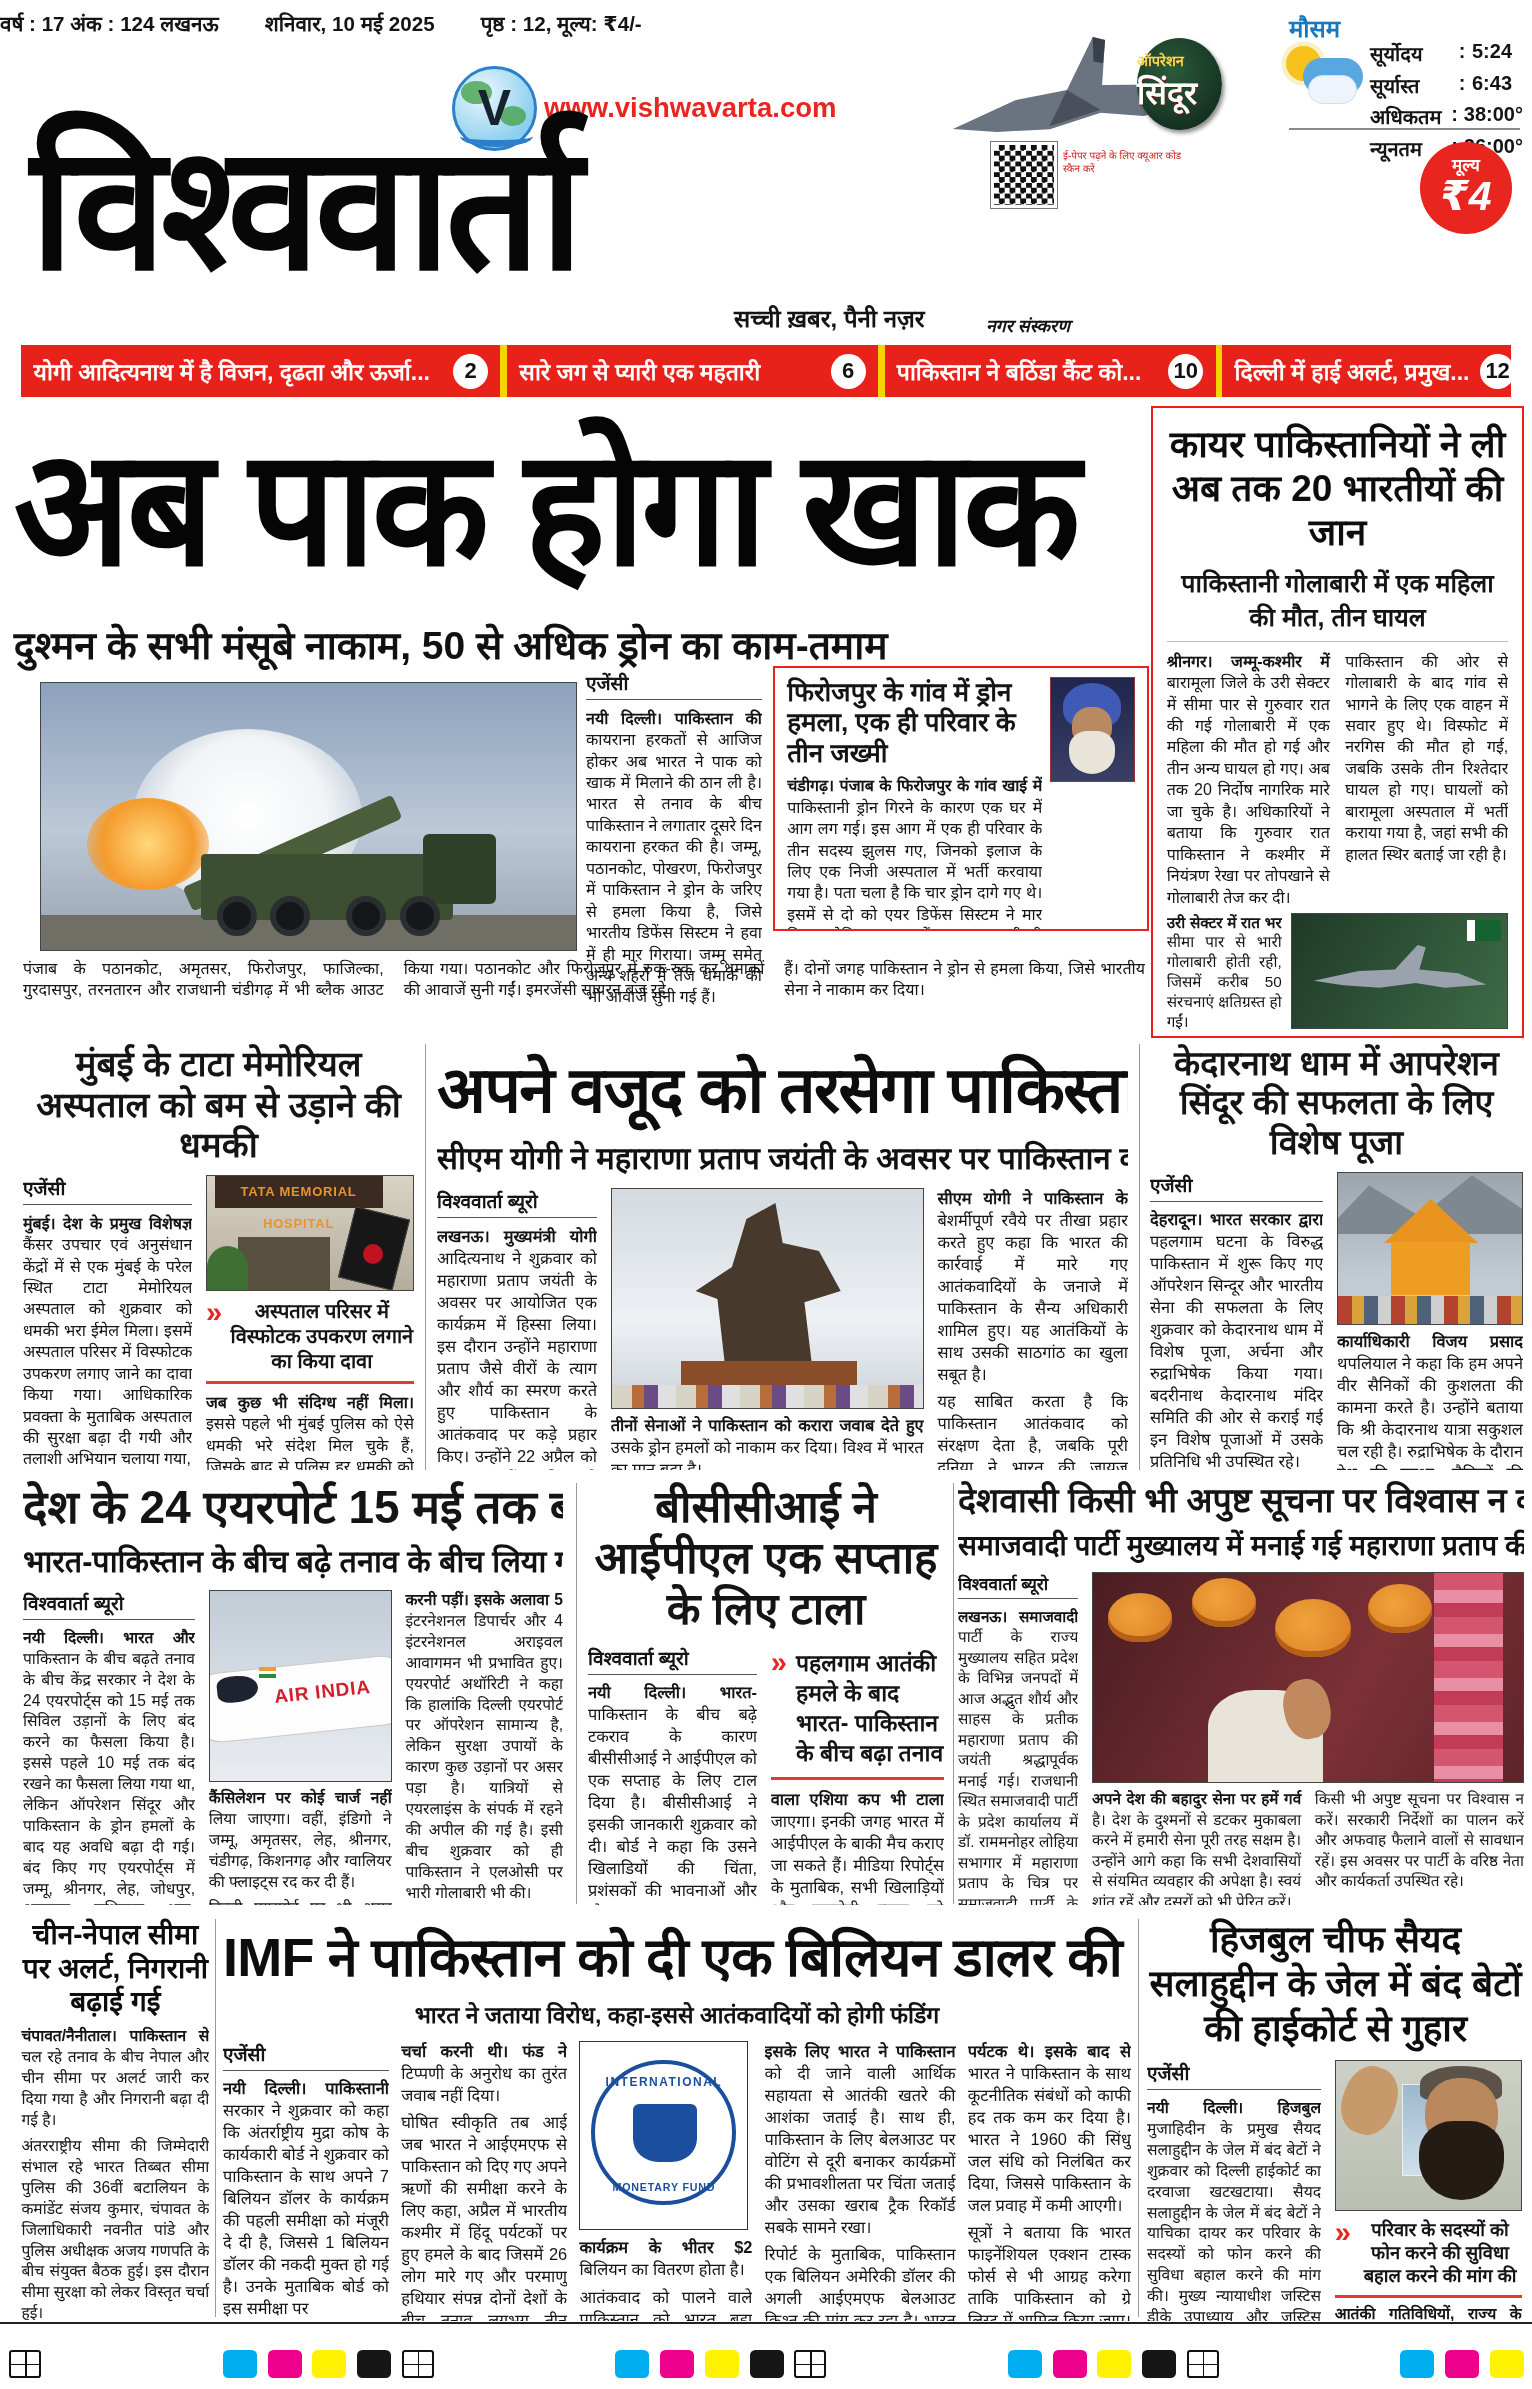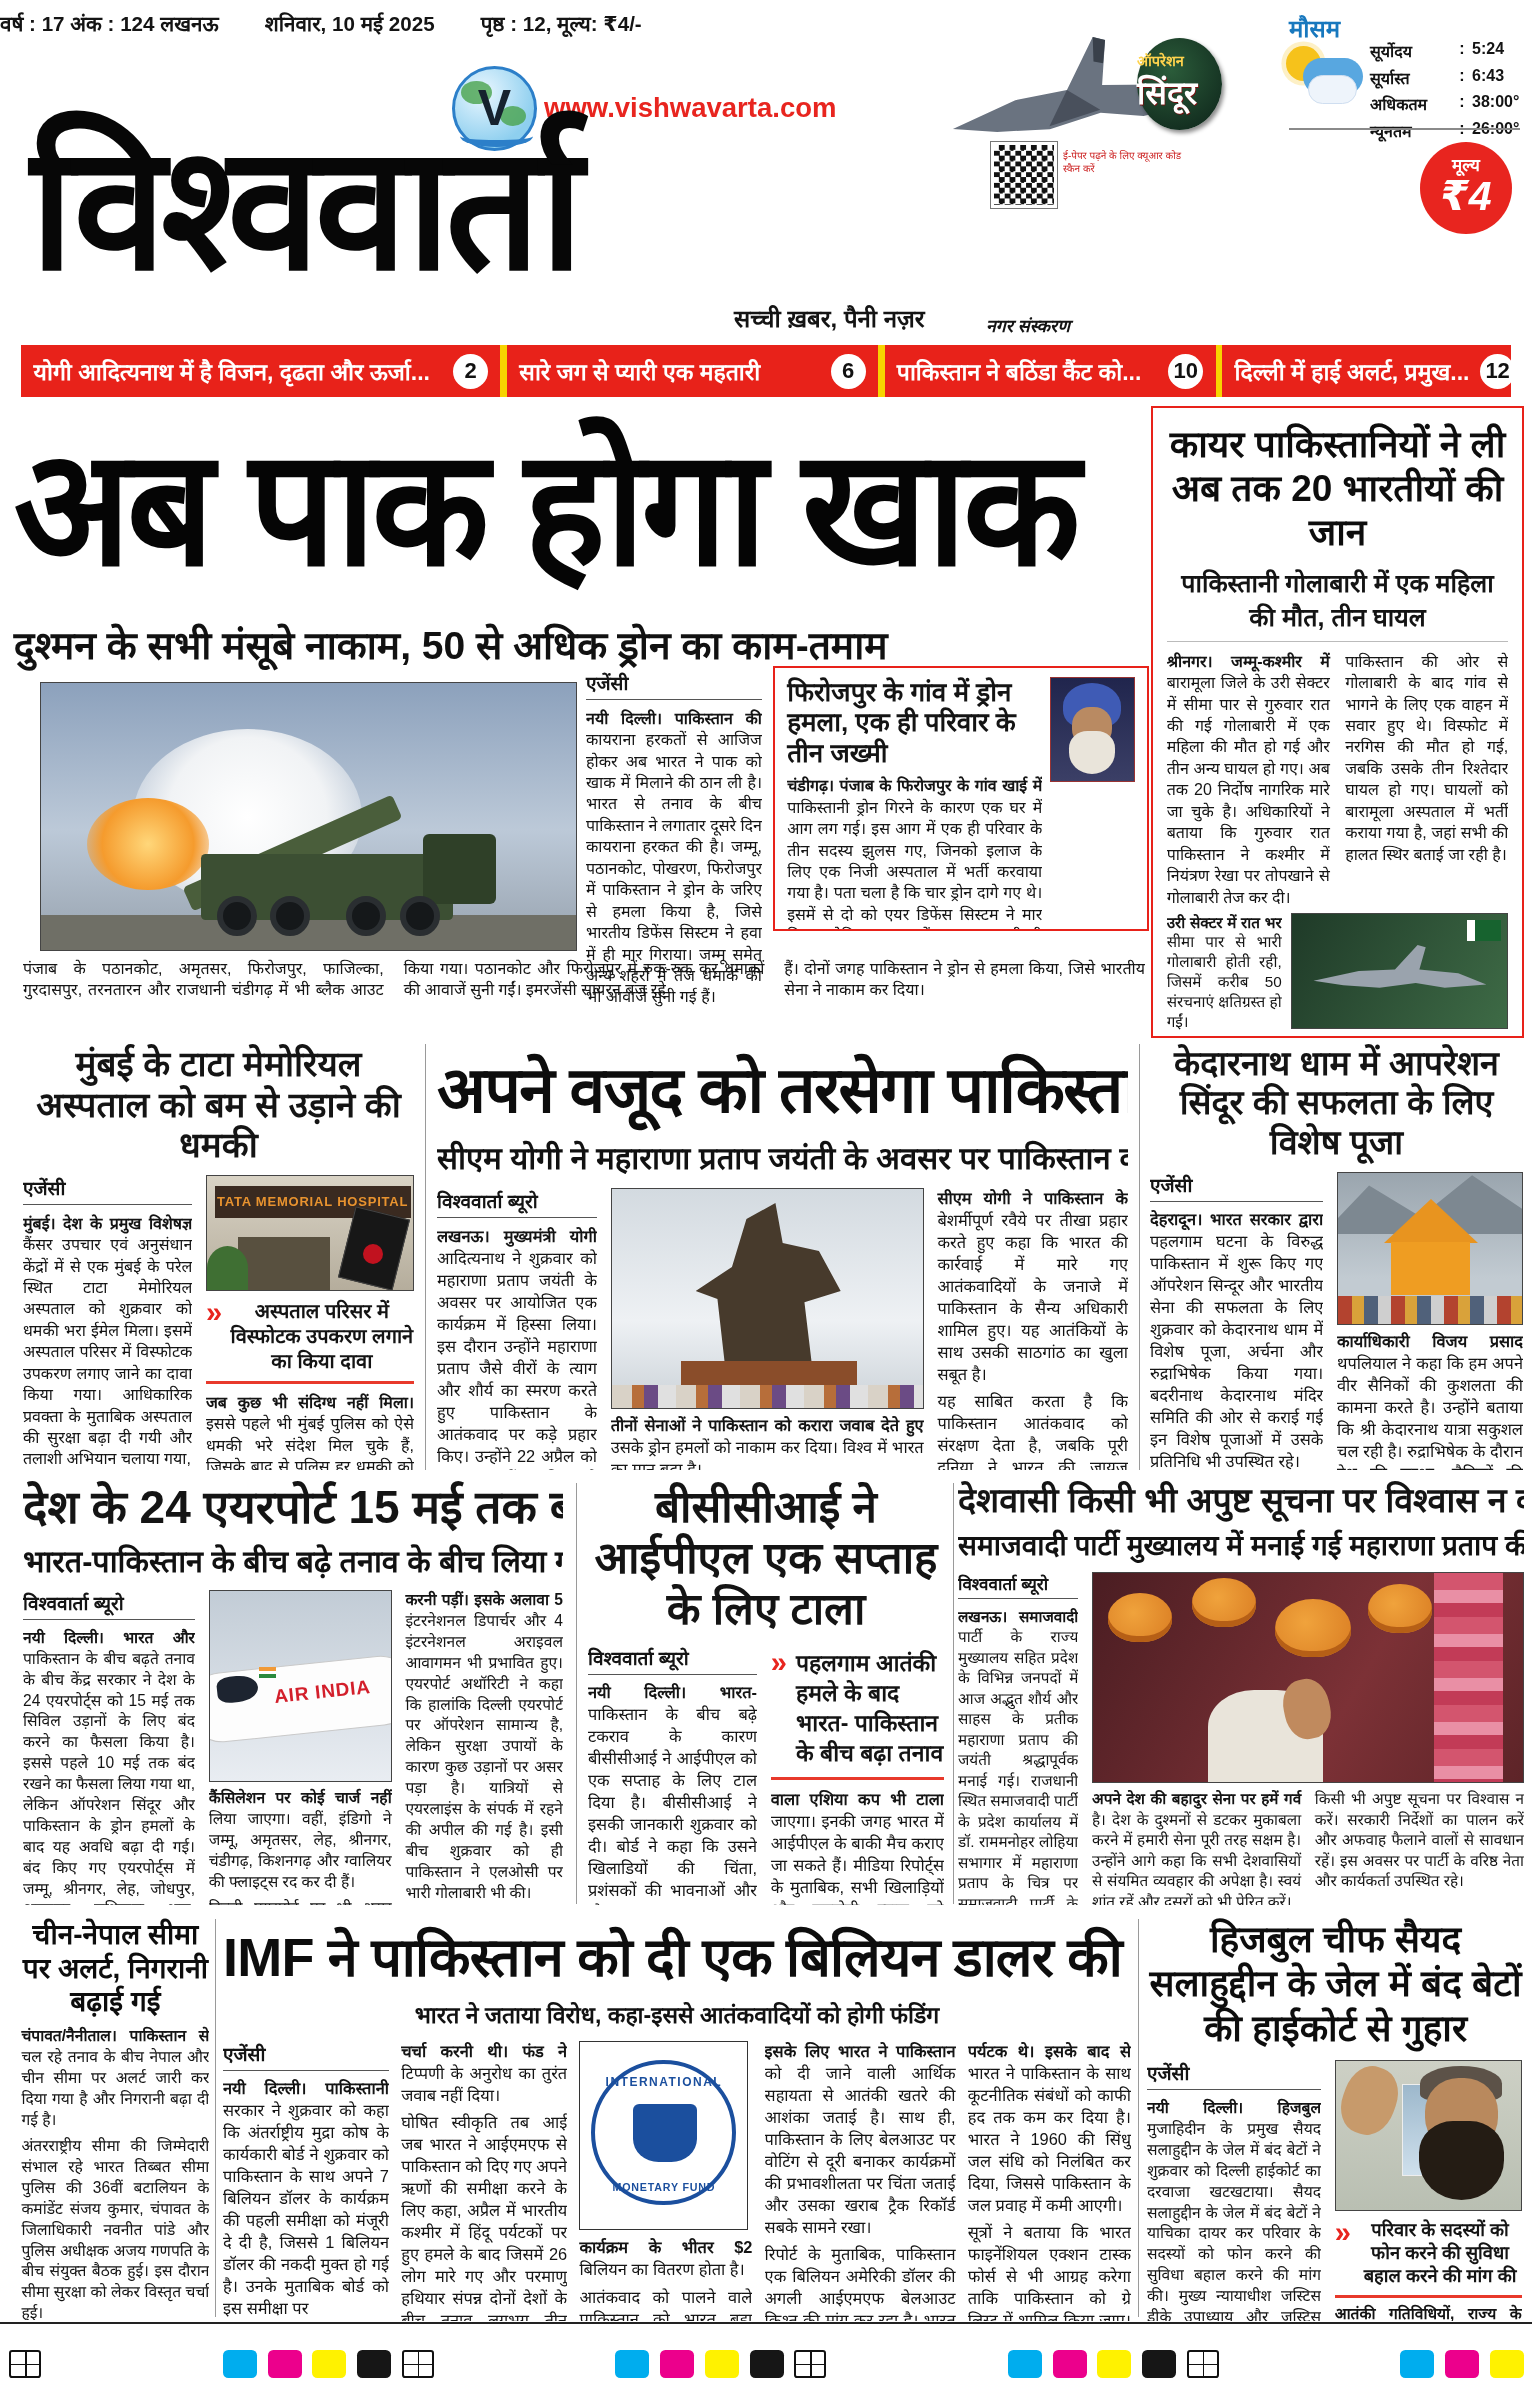--- a/index.html
+++ b/index.html
@@ -19,21 +19,21 @@
   .photo{position:relative;overflow:hidden;border:1.5px solid #444}
   
   .topbar{left:0;top:9.2px;width:1130px;font-size:20.6px;font-weight:bold}
   .topbar span{margin-right:46px}
   
   .weather-title{left:1289px;top:10.7px;font-size:24px;font-weight:bold;color:#1878be}
   .wicon{left:1284px;top:44px;width:79px;height:76px}
   .sun{position:absolute;left:1.5px;top:1.5px;width:35px;height:35px;border-radius:50%;background:#f6c21b;box-shadow:0 0 0 4.6px rgba(246,194,27,.25)}
   .cloudb{position:absolute;right:0;top:13.7px;width:60px;height:37px;border-radius:20px;background:#58a7e0}
   .cloudf{position:absolute;right:6.1px;top:30.5px;width:49px;height:29px;border-radius:17px;background:#eef4fb;border:0.8px solid #cfdef0}
-  .wrows{left:1370px;top:40px;width:153px;font-size:16px;font-weight:bold}
+  .wrows{left:1370px;top:40px;width:153px;font-size:20px;font-weight:bold}
   .wrow{display:flex;margin-bottom:4.6px}
   .wrow .lbl{width:82px}
   .wrow .sep{width:20px;text-align:center}
   .wline{left:1289px;top:128px;width:231px;height:2.3px;background:#8a8a8a}
   .price{left:1420px;top:142px;width:92px;height:92px;border-radius:50%;background:#e8251f;color:#fff;text-align:center;padding-top:10.7px}
   .price .pl{font-size:17px;font-weight:bold}
   .price .pv{font-size:41px;font-weight:bold;font-style:italic;line-height:1}
   
   .logo{left:452px;top:66px;width:85px;height:85px;border-radius:50%;border:3.1px solid #2c7fc9;background:radial-gradient(circle at 35% 30%,#eaf7ff,#8ecfef 70%);text-align:center}
   .logo .blob1{position:absolute;left:6.1px;top:12.2px;width:30.5px;height:23px;border-radius:50%;background:#49a24c;opacity:.8}
@@ -89,21 +89,21 @@
   .cowrow .ct{width:115px;font-size:15.3px;line-height:1.3}
   .photo-jet2{flex:1;height:116px;background:linear-gradient(120deg,#1f3a28,#3e6b46);border:1.5px solid #444}
   .photo-jet2 svg{position:absolute;left:8%;top:22%;width:84%;height:60%}
   .photo-jet2 .flag{position:absolute;right:6.1px;top:6.1px;width:34px;height:21.4px;background:linear-gradient(90deg,#fff 25%,#17632f 25%)}
   
   .h-mid{font-size:35px;line-height:1.16;font-weight:bold}
   .colrow{display:flex;gap:13.7px}
   
   .mumbai{left:23px;top:1044px;width:391px;height:426px;overflow:hidden}
   .photo-hospital{width:208px;height:116px;background:linear-gradient(#d9d3c5,#b5ad9c)}
-  .photo-hospital .sign{position:absolute;left:7.6px;top:10px;width:196px;height:32px;background:#3a2a20;color:#e8932f;font-size:13px;font-weight:bold;text-align:center;line-height:32px;letter-spacing:0.8px}
+  .photo-hospital .sign{position:absolute;left:7.6px;top:0;width:168px;height:32px;background:#3a2a20;color:#e8932f;font-size:13px;font-weight:bold;text-align:center;line-height:32px;letter-spacing:0.8px}
   .photo-hospital .door{position:absolute;left:30.5px;bottom:0;width:92px;height:53px;background:#58503f}
   .photo-hospital .plant{position:absolute;left:0;bottom:0;width:41px;height:44px;border-radius:50% 50% 0 0;background:#3f6f33}
   .photo-hospital .bomb{position:absolute;right:10.7px;bottom:4.6px;width:56px;height:73px;background:#171717;transform:rotate(14deg);border:1.5px solid #444}
   .photo-hospital .bdot{position:absolute;right:30.5px;bottom:26px;width:20px;height:20px;border-radius:50%;background:#c1121f}
   .capline{display:flex;gap:7.6px;margin-top:7.6px}
   .capmark{color:#e8251f;font-size:29px;font-weight:bold;line-height:.9}
   .captext{font-size:20px;font-weight:bold;line-height:1.25;text-align:center}
   .redline{height:3.1px;background:#e8392b;margin-top:7.6px}
   
   .wajood{left:437px;top:1044px;width:691px;height:426px;overflow:hidden}

